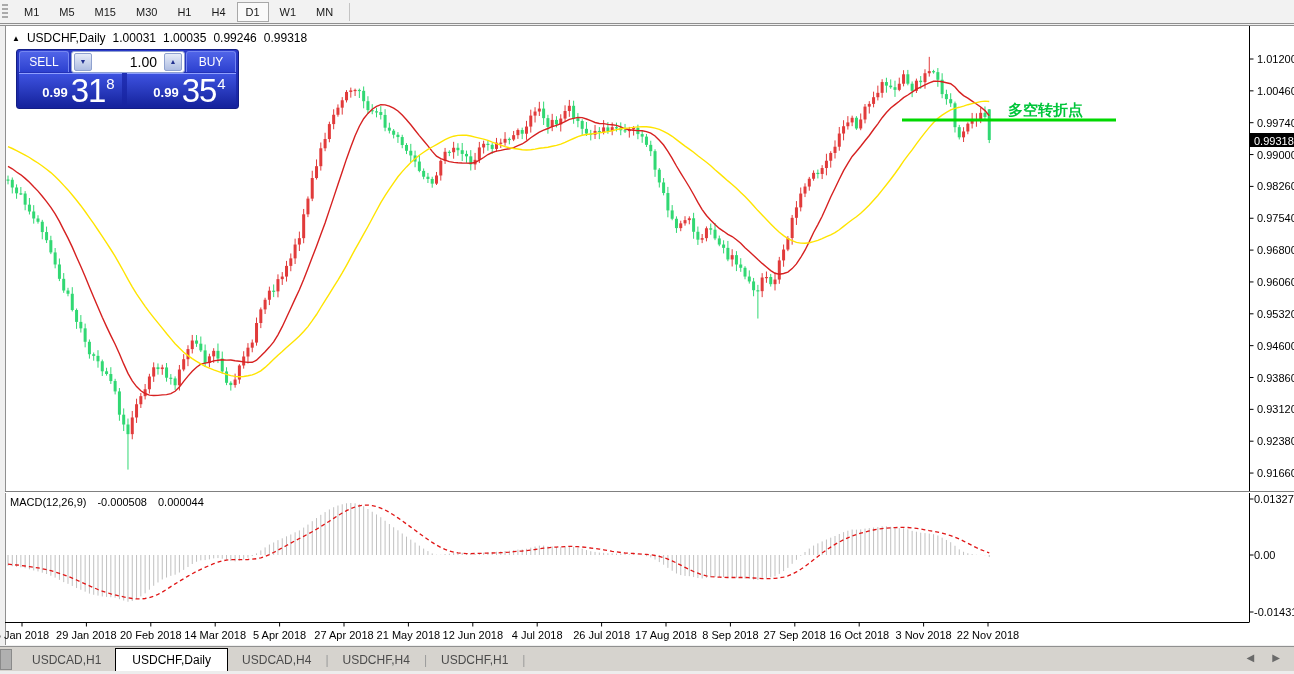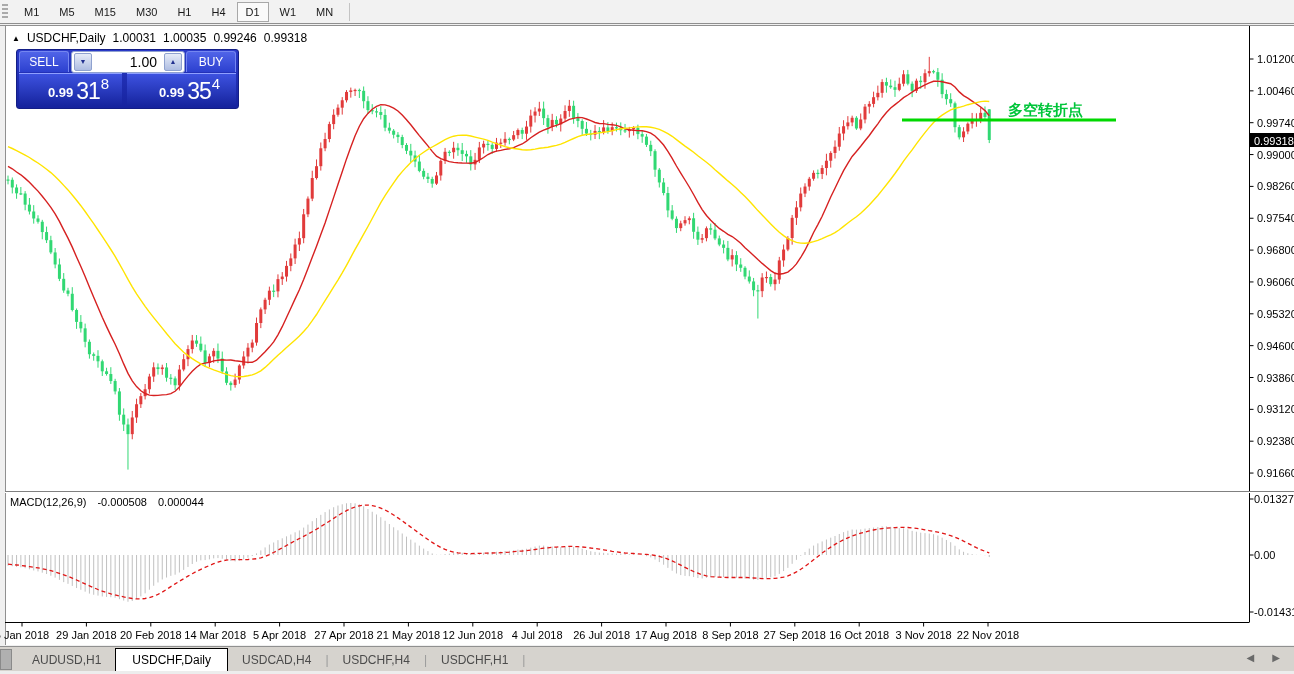--- a/index.html
+++ b/index.html
@@ -29,21 +29,21 @@
       border:1px solid #8fa0d0;border-radius:3px;display:flex;align-items:center;}
   .spin{width:16px;height:16px;margin:0 2px;border:1px solid #8fa2cf;border-radius:2px;
       background:linear-gradient(#e6ecf8,#aebde2);font-size:7px;color:#22308f;text-align:center;line-height:15px;cursor:pointer;}
   #vol-val{flex:1;text-align:right;font-size:14px;color:#000;padding-right:5px;}
   .tp-big{position:absolute;top:23px;height:32px;background:linear-gradient(#3d52e0,#16249e);
       border-top:1px solid #8fa0ff;border-radius:0 0 3px 3px;display:flex;align-items:flex-end;
       justify-content:center;color:#fff;cursor:pointer;}
   #sell-big{left:2px;width:103px;}
   #buy-big{left:110px;width:109px;}
   .tp-small{font-size:13px;font-weight:bold;margin:0 3px 6px 16px;}
-  .tp-huge{font-size:23px;line-height:30px;letter-spacing:-1px;}
+  .tp-huge{font-size:33px;line-height:30px;letter-spacing:-1px;}
   .tp-sup{font-size:15px;margin:1px 0 0 1px;align-self:flex-start;}
   
   #macd-label{position:absolute;left:10px;top:496px;font-size:11px;color:#000;display:flex;gap:11px;}
   
   #tabbar{position:absolute;left:0;top:646px;width:1294px;height:25px;background:#d6d3ce;
       border-top:1px solid #909090;display:flex;align-items:center;}
   #tab-corner{width:10px;height:19px;background:#b0b0b0;border:1px solid #8a8a8a;margin-right:6px;}
   .tab{font-size:12px;color:#4b4b4b;padding:3px 14px;cursor:pointer;white-space:nowrap;}
   .tab.active{background:#fff;color:#000;border:1px solid #000;border-bottom:none;padding:4px 16px 6px 16px;margin-bottom:-1px;}
   .tabdiv{color:#9a9a9a;font-size:12px;}
@@ -896,21 +896,21 @@
 
   <div id="macd-label">
     <span>MACD(12,26,9)</span>
     <span>-0.000508</span>
     <span>0.000044</span>
   </div>
 
   <div id="tabbar">
     <div id="tab-corner"></div>
     <div id="tabs" style="display:flex;align-items:center;">
-        <div class="tab">AUDUSD,H1</div>
+        <div class="tab">USDCAD,H1</div>
         <div class="tab active">USDCHF,Daily</div>
         <div class="tab">USDCAD,H4</div>
         <span class="tabdiv">|</span>
         <div class="tab">USDCHF,H4</div>
         <span class="tabdiv">|</span>
         <div class="tab">USDCHF,H1</div>
         <span class="tabdiv">|</span>
       </div>
     <div id="tab-scroll">
       <span>◀</span>

